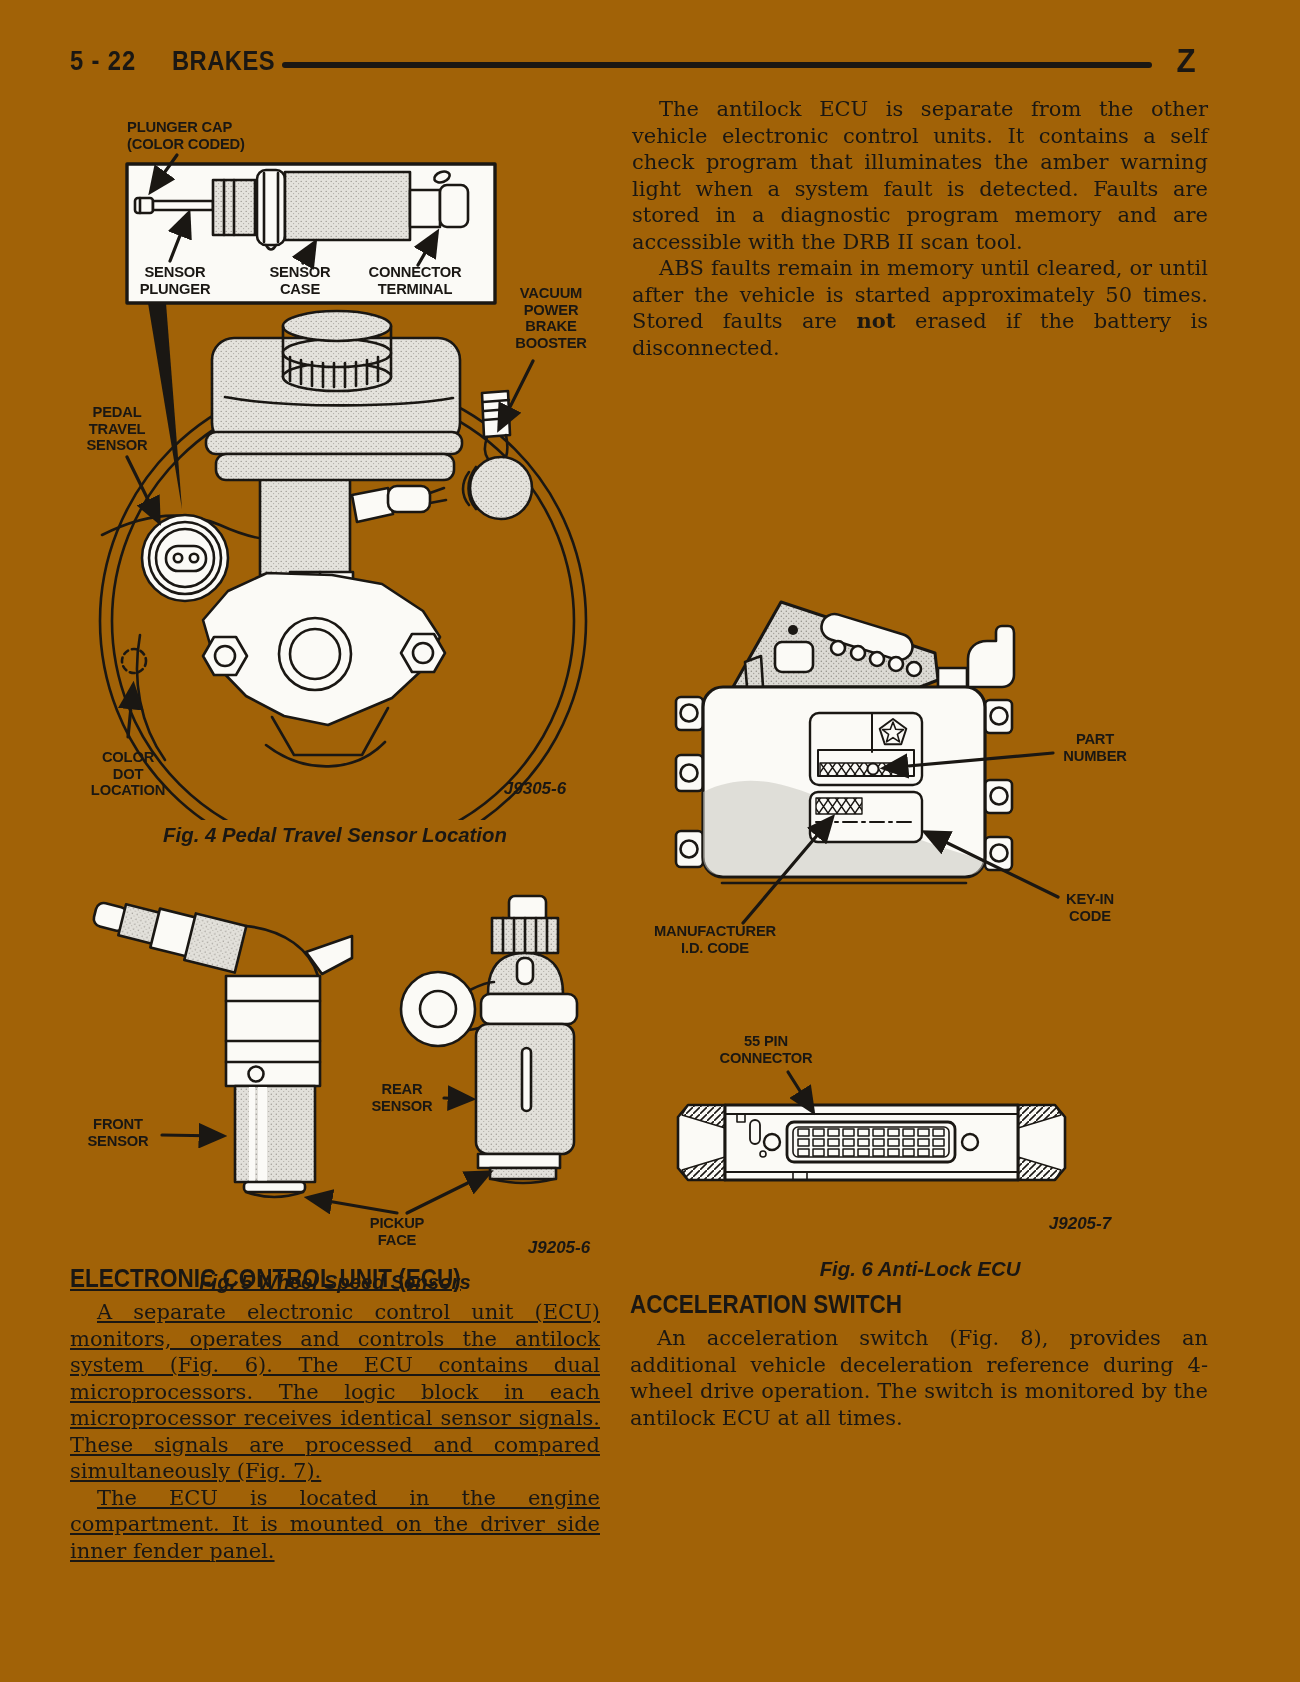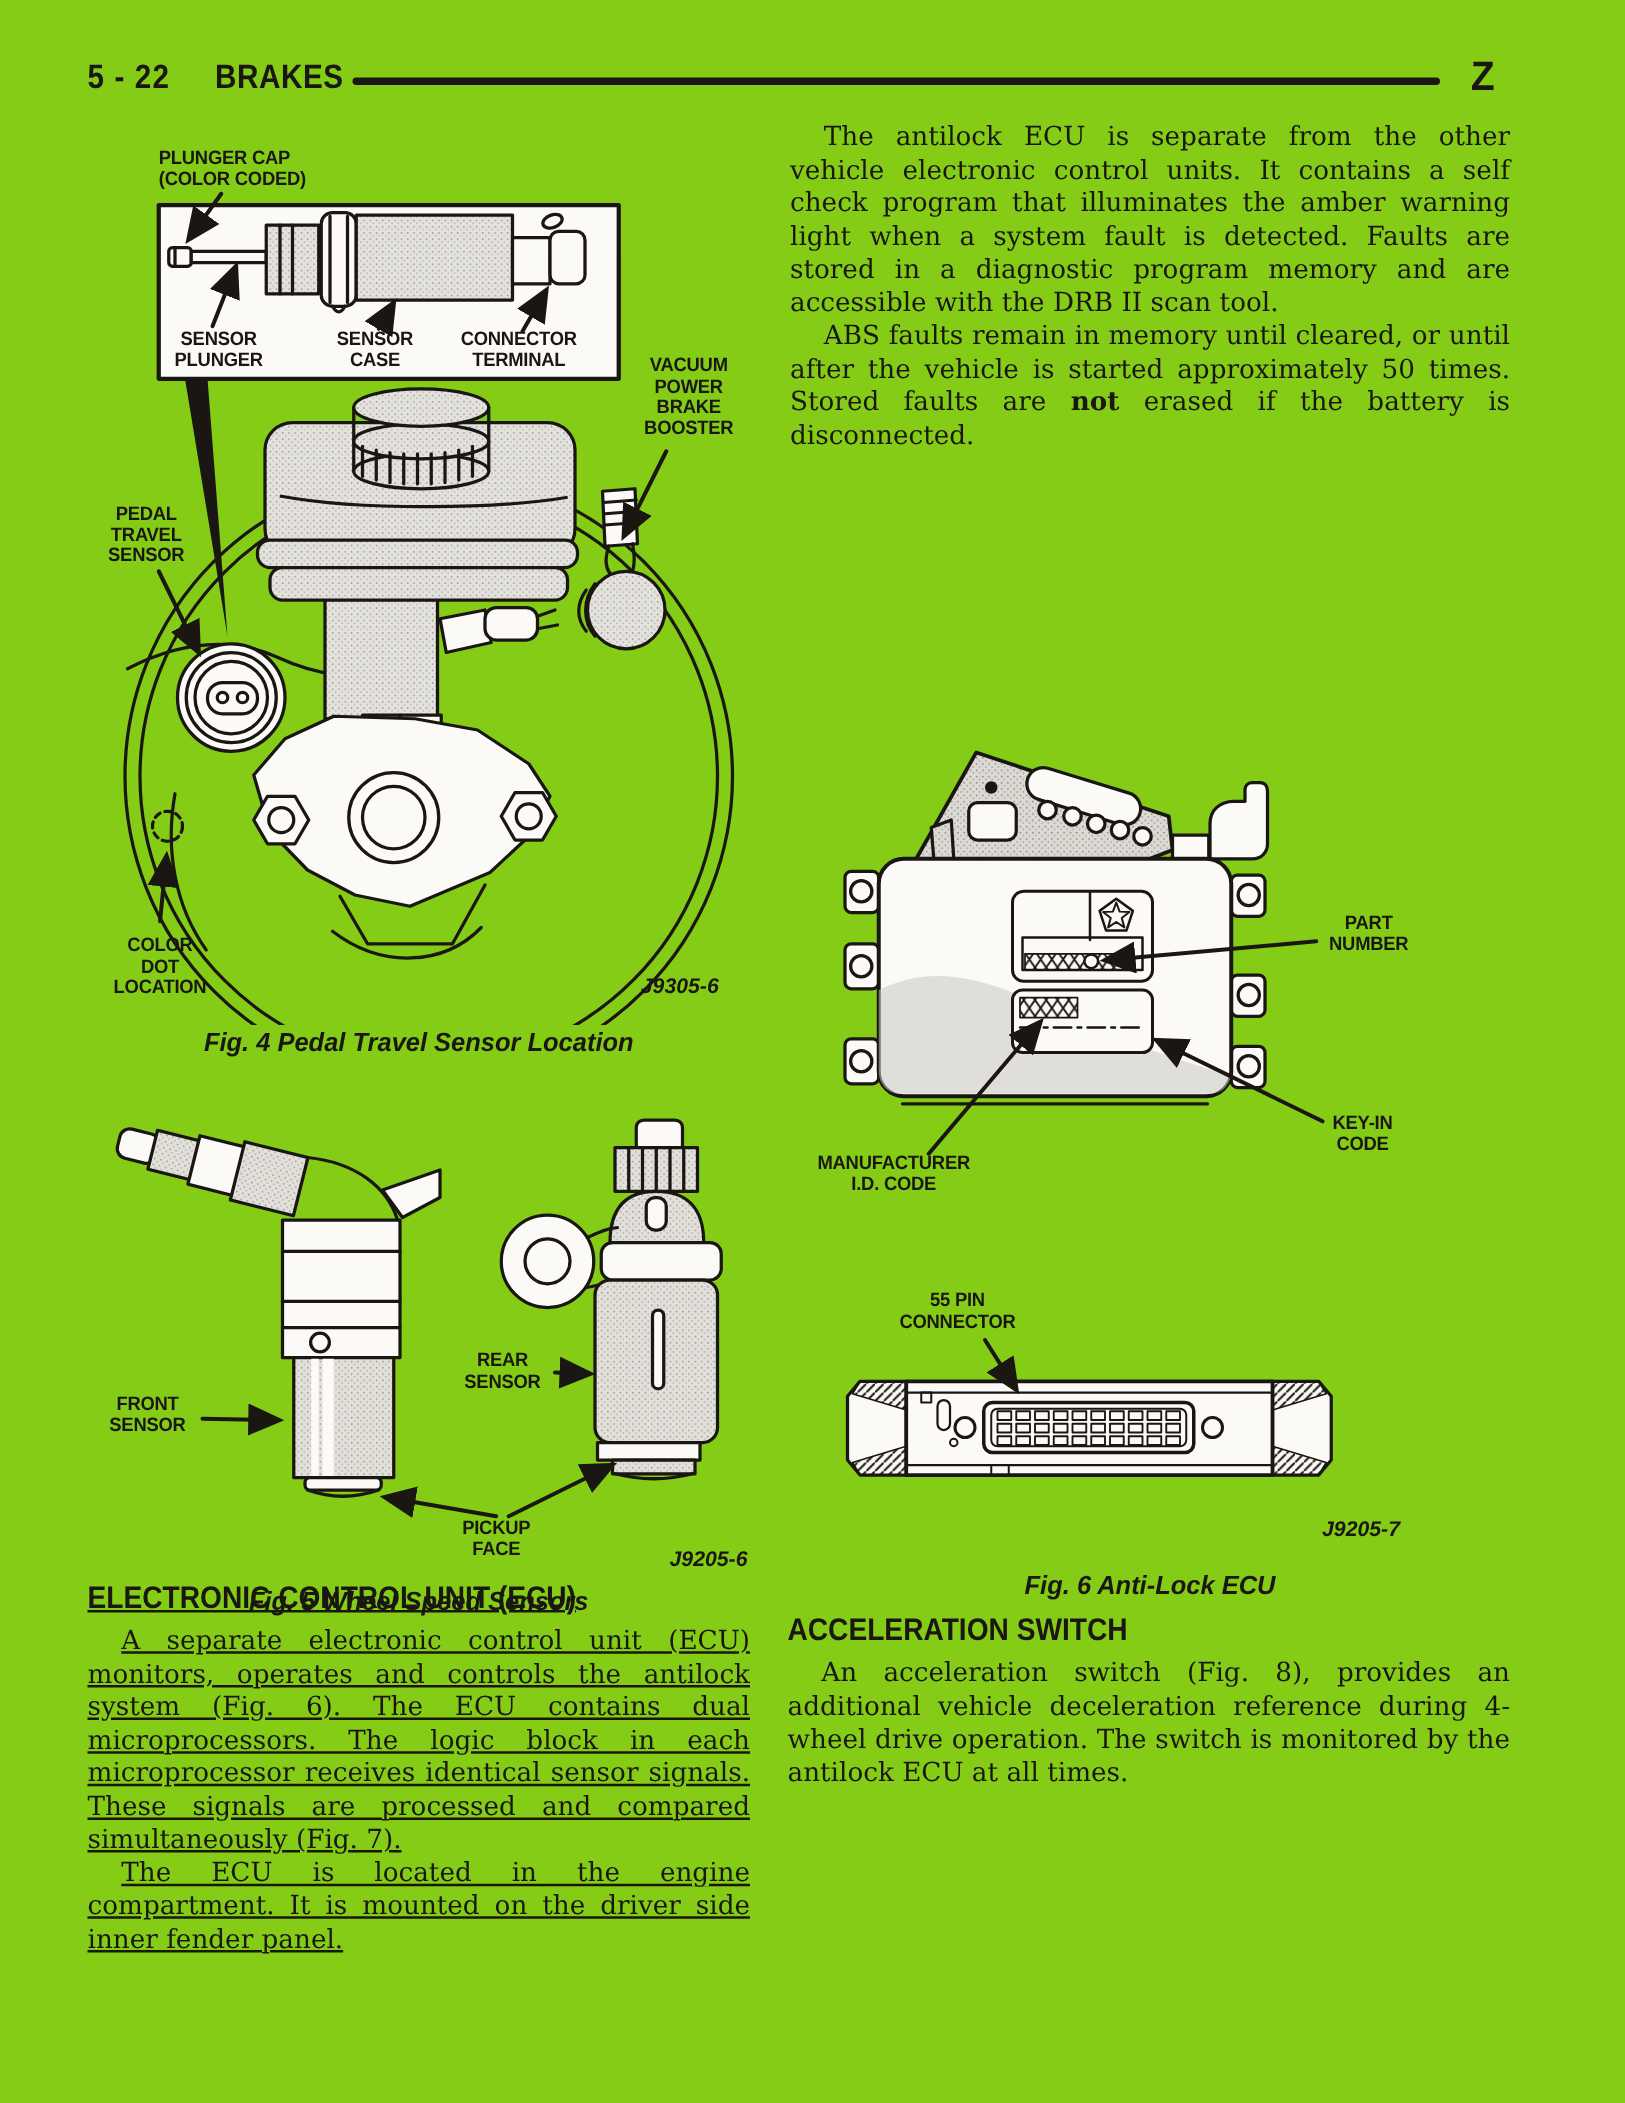--- a/index.html
+++ b/index.html
@@ -1,16 +1,16 @@
 <!DOCTYPE html>
 <html><head>
 <meta charset="utf-8">
 <style>
   html,body{margin:0;padding:0;background:#f7f6f2;}
-  .page{position:relative;width:1300px;height:1682px;background:#84cc16;color:#1a1713;overflow:hidden;
+  .page{position:relative;width:1300px;height:1682px;background:#a16207;color:#1a1713;overflow:hidden;
         font-family:"Liberation Sans",sans-serif;}
   
   .hdr{position:absolute;left:70px;top:42px;width:1126px;height:46px;}
   .hdr .pnum{position:absolute;left:0;top:4px;font:700 27px "Liberation Sans",sans-serif;letter-spacing:1px;transform:scaleX(.88);transform-origin:left top;}
   .hdr .sect{position:absolute;left:102px;top:4px;font:700 27px "Liberation Sans",sans-serif;letter-spacing:.5px;transform:scaleX(.88);transform-origin:left top;}
   .hdr .rule{position:absolute;left:212px;right:44px;top:20px;height:6px;background:#1a1713;border-radius:3px;}
   .hdr .zed{position:absolute;right:0;top:0;font:700 33px "Liberation Sans",sans-serif;transform:scaleX(.95);}
   
   .txt{font-family:"DejaVu Serif","Liberation Serif",serif;font-size:21px;line-height:26.5px;text-align:justify;}
   .txt p{margin:0;text-indent:27px;}
@@ -19,21 +19,21 @@
   .rt-top{position:absolute;left:632px;top:96px;width:576px;}
   .lt-ecu{position:absolute;left:70px;top:1264px;width:530px;text-decoration:underline;}
   .rt-acc{position:absolute;left:630px;top:1290px;width:578px;}
   h2.secthead{margin:0 0 6px 0;font:700 25px "Liberation Sans",sans-serif;letter-spacing:0;transform:scaleX(.9);transform-origin:left top;white-space:nowrap;}
   
   .fig{position:absolute;}
   .fig svg{position:absolute;left:0;top:0;}
   .flab{position:absolute;font:700 15.5px "Liberation Sans",sans-serif;line-height:16.5px;letter-spacing:-.2px;
         white-space:pre-line;text-align:center;transform:scaleX(.95);transform-origin:center top;}
   .flab.left{text-align:left;transform-origin:left top;}
-  .fcode{position:absolute;font:700 italic 17px "Liberation Sans",sans-serif;text-align:right;}
+  .fcode{position:absolute;font:700 italic 17px "Liberation Sans",sans-serif;text-align:center;}
   .fcap{position:absolute;font:italic 700 21px "Liberation Sans",sans-serif;text-align:center;transform:scaleX(.97);transform-origin:center top;}
   
   .ln{stroke:#1a1713;stroke-width:2.6;fill:none;stroke-linecap:round;stroke-linejoin:round;}
 </style>
 </head>
 <body>
 
 <div class="page">
 
   <div class="hdr">

